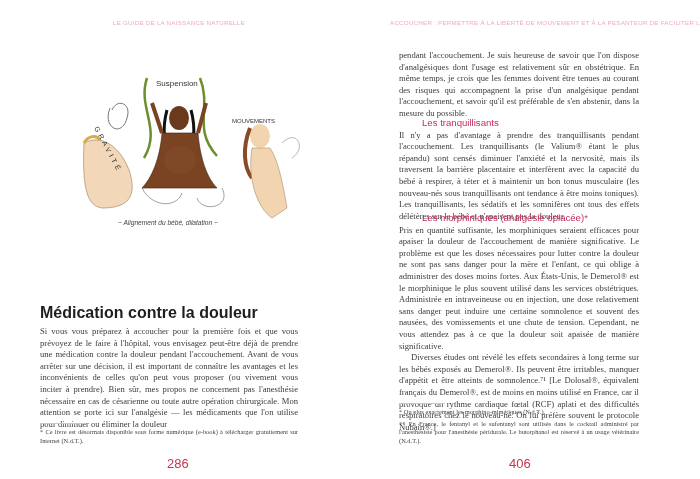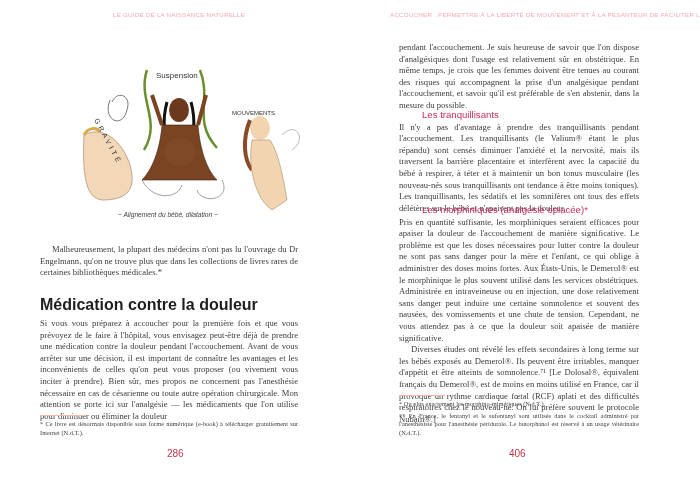--- a/index.html
+++ b/index.html
@@ -1,39 +1,39 @@
 <!DOCTYPE html>
 <html><head>
 <meta charset="utf-8">
 <style>
   html, body { margin:0; padding:0; background:#ffffff; }
   body { width:700px; height:479px; position:relative; overflow:hidden;
          font-family:"Liberation Serif","DejaVu Serif",serif; color:#3a3a3a; }
-  .page { position:absolute; top:0; height:385px; }
+  .page { position:absolute; top:8px; height:385px; }
   .page.left { left:0; width:350px; }
   .page.right { left:350px; width:350px; }
   .running-head { position:absolute; top:11px; font-family:"Liberation Sans","DejaVu Sans",sans-serif;
                   font-size:6.2px; letter-spacing:0.25px; color:#f4a9b6; white-space:nowrap; }
   .page.left .running-head { left:113px; }
   .page.right .running-head { left:40px; }
   .illustration { position:absolute; left:82px; top:40px; width:240px; height:185px; }
   .caption { position:absolute; left:118px; top:211px; font-family:"Liberation Sans","DejaVu Sans",sans-serif;
              font-style:italic; font-size:6.6px; color:#444; white-space:nowrap; }
   .text { position:absolute; font-size:8.6px; line-height:11.6px; text-align:justify; color:#3c3c3c; }
   .text p { margin:0; }
   .indent { text-indent:12px; }
   .h2 { position:absolute; font-family:"Liberation Sans","DejaVu Sans",sans-serif; font-weight:bold;
         font-size:16px; color:#1e1e1e; white-space:nowrap; }
   .h3 { font-family:"Liberation Sans","DejaVu Sans",sans-serif; font-size:9.6px; color:#c82d5a;
         margin:0 0 1px 0; white-space:nowrap;padding-left:23px; }
   .fn-rule { position:absolute; height:1px; width:46px; background:#f6b6a8; }
   .footnotes { position:absolute; font-size:6.4px; line-height:8.6px; color:#444; text-align:justify; }
   .footnotes p { margin:0 0 3px 0; }
   .folio { position:absolute; top:448px; font-family:"Liberation Sans","DejaVu Sans",sans-serif;
-           font-size:10px; color:#c2344f; }
+           font-size:13px; color:#c2344f; }
 </style>
 </head>
 <body>
 
 <div class="page left">
   <div class="running-head">LE GUIDE DE LA NAISSANCE NATURELLE</div>
 
   <svg class="illustration" viewBox="0 0 240 185">
 
     <g>
@@ -63,23 +63,20 @@
       <path d="M170 100 C 165 130, 175 160, 190 170 L 205 160 C 200 130, 195 110, 188 100 Z" fill="#f2d5b0" stroke="#a88a6a" stroke-width="0.6"></path>
       <path d="M200 95 C 215 80, 225 100, 210 110" fill="none" stroke="#999" stroke-width="0.7"></path>
     </g>
 
     <text x="74" y="38" font-family="Liberation Sans, sans-serif" font-size="8" fill="#333">Suspension</text>
     <text x="150" y="75" font-family="Liberation Sans, sans-serif" font-size="6" fill="#333">MOUVEMENTS</text>
     <text x="12" y="80" font-family="Liberation Sans, sans-serif" font-size="7" fill="#333" transform="rotate(62 12 80)" letter-spacing="3">GRAVITÉ</text>
   </svg>
   <div class="caption">~ Alignement du bébé, dilatation ~</div>
 
-  <div class="text" style="left:40px; top:244px; width:258px;">
-    <p class="indent">Malheureusement, la plupart des médecins n'ont pas lu l'ouvrage du Dr Engelmann, qu'on ne trouve plus que dans les collections de livres rares de certaines bibliothèques médicales.*</p>
-  </div>
 
   <div class="h2" style="left:40px; top:296px;">Médication contre la douleur</div>
 
   <div class="text" style="left:40px; top:318px; width:258px;">
     <p>Si vous vous préparez à accoucher pour la première fois et que vous prévoyez de le faire à l'hôpital, vous envisagez peut-être déjà de prendre une médication contre la douleur pendant l'accouchement. Avant de vous arrêter sur une décision, il est important de connaître les avantages et les inconvénients de celles qu'on peut vous proposer (ou vivement vous inciter à prendre). Bien sûr, mes propos ne concernent pas l'anesthésie nécessaire en cas de césarienne ou toute autre opération chirurgicale. Mon attention se porte ici sur l'analgésie — les médicaments que l'on utilise pour diminuer ou éliminer la douleur</p>
   </div>
 
   <div class="fn-rule" style="left:40px; top:415px;"></div>
   <div class="footnotes" style="left:40px; top:420px; width:258px;">
     <p>* Ce livre est désormais disponible sous forme numérique (e-book) à télécharger gratuitement sur Internet (N.d.T.).</p>

